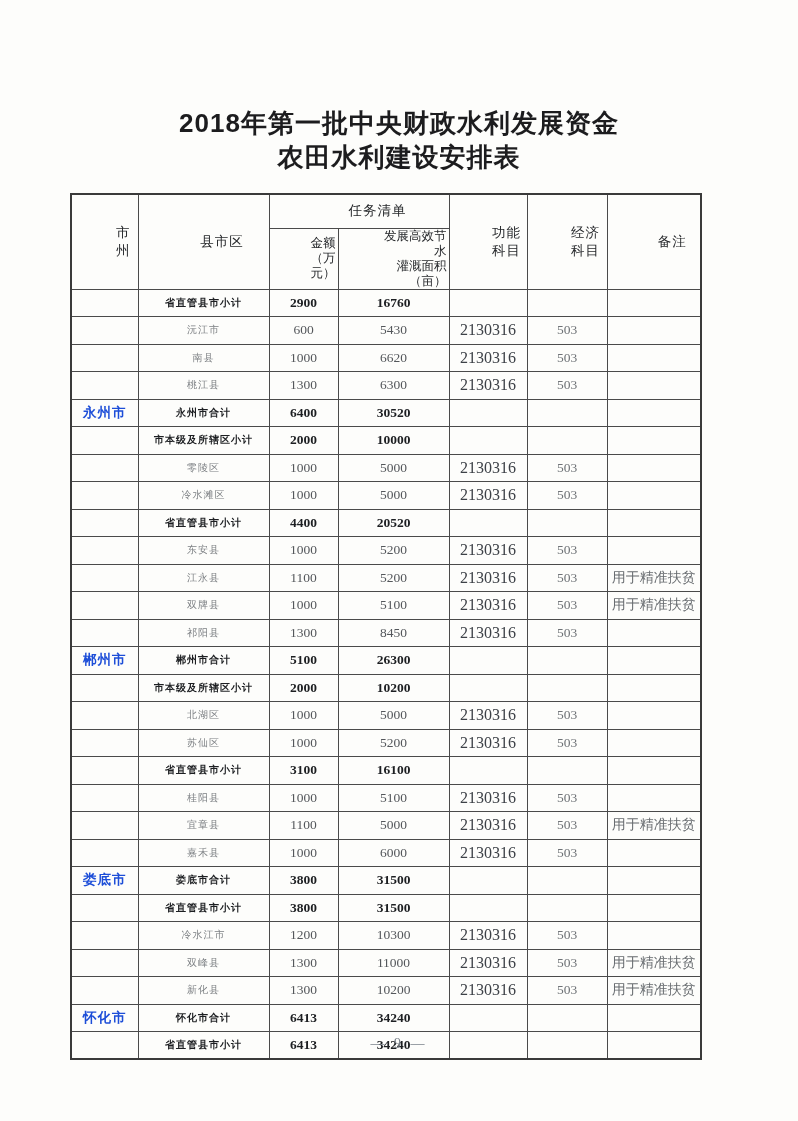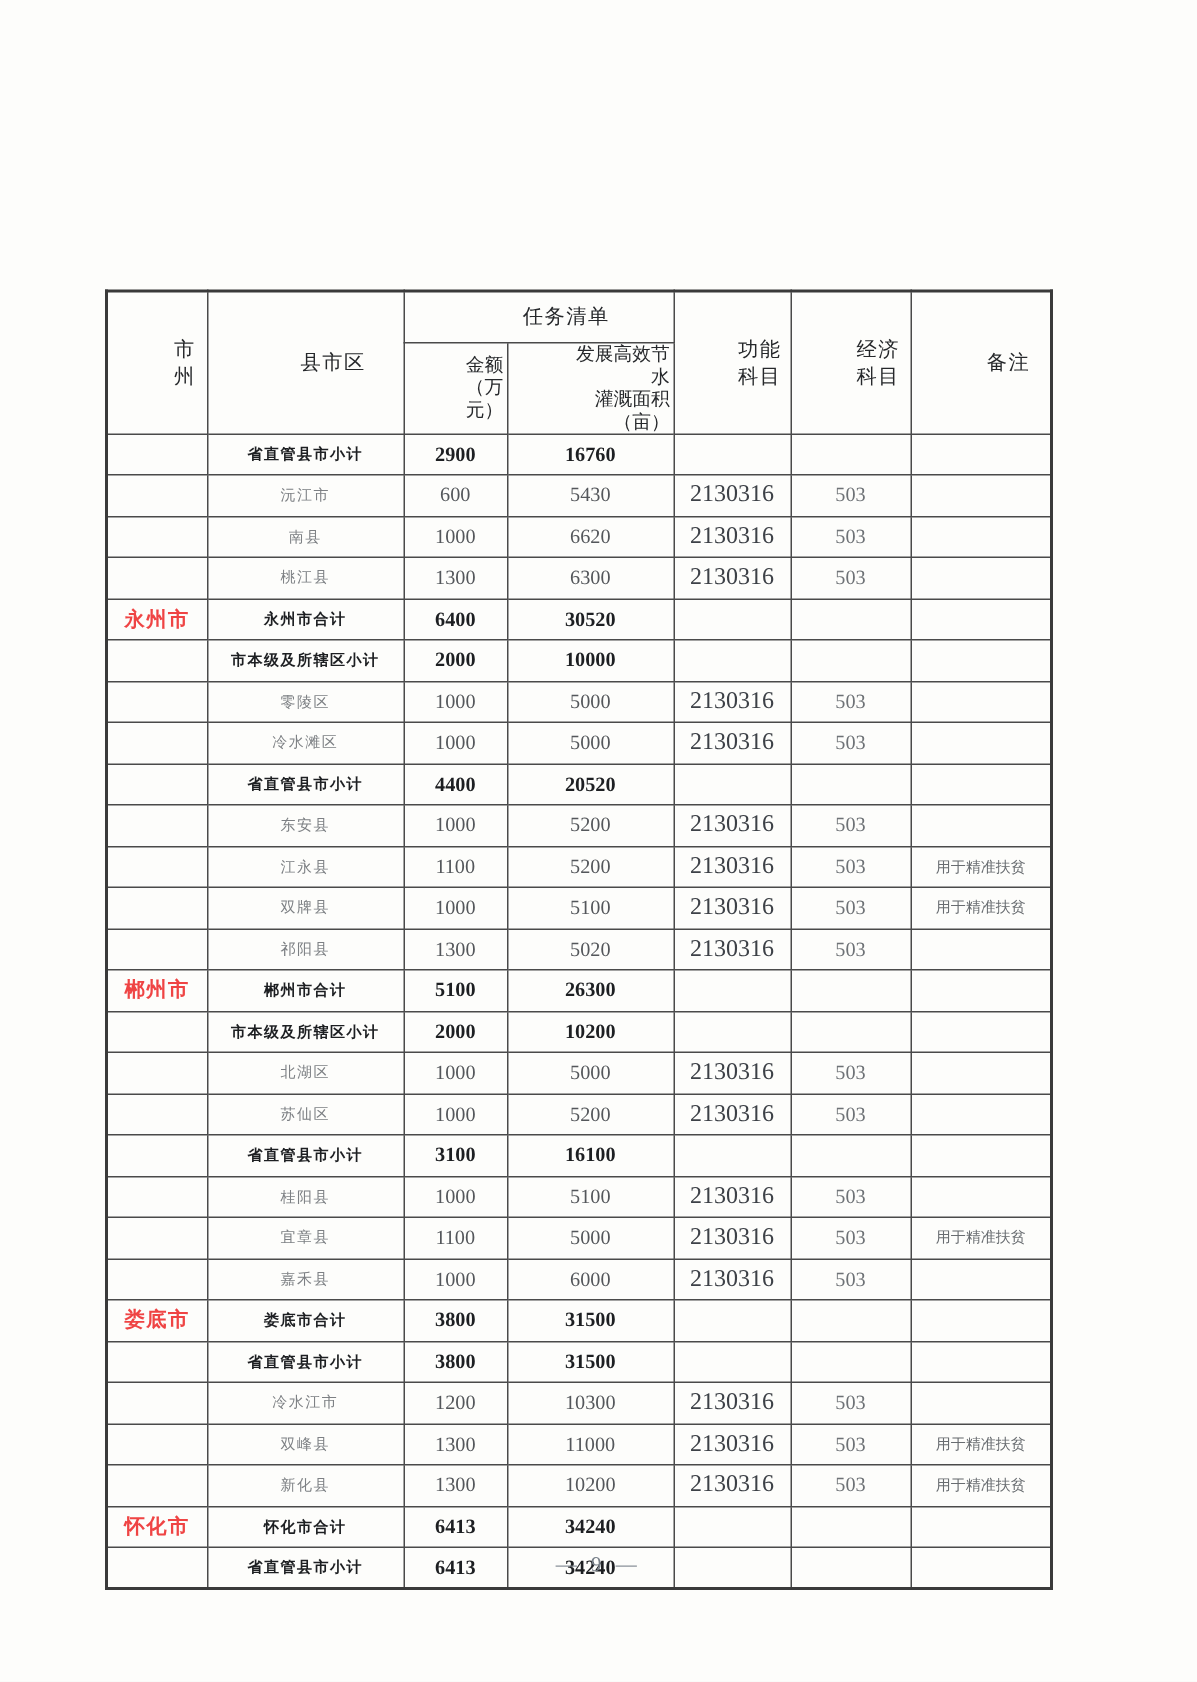--- a/index.html
+++ b/index.html
@@ -44,44 +44,48 @@
   table.sched th{
     font-weight:400;
     font-size:13.5px;
     color:#26282b;
     letter-spacing:1px;
     padding-left:39px;
   }
   tr.h2 th{font-size:12.5px;line-height:15px;letter-spacing:0;text-align:right;}
   tr.h2 th span{display:block;}
   tbody tr{height:27.5px;}
-  td.c-city{font-weight:700;font-size:13.5px;color:#ef4444;letter-spacing:1px;margin-top:16px;}
+  td.c-city{font-weight:700;font-size:13.5px;color:#1d4ed8;letter-spacing:1px;margin-top:16px;}
   td.c-county{font-size:10px;color:#7d8084;letter-spacing:1px;}
   td.c-amount, td.c-area{font-size:13.5px;color:#54575b;}
   td.c-func{font-size:16px;color:#3d4147;}
   td.c-econ{font-size:13.5px;color:#6e7276;}
-  td.c-note{font-size:10px;color:#686c70;letter-spacing:0;}
+  td.c-note{font-size:14px;color:#686c70;letter-spacing:0;}
   tr.emph td.c-county, tr.emph td.c-amount, tr.emph td.c-area{
     font-weight:700;color:#1d1f22;
   }
   .page-footer{
     position:absolute;
     left:0; top:1036px;
     width:100%;
     text-align:center;
     font-size:14px;
     letter-spacing:3px;
     color:#79818a;
   }
 </style>
 </head>
 <body>
 
 <div class="page">
 
+  <div class="title-block">
+    <div>2018年第一批中央财政水利发展资金</div>
+    <div>农田水利建设安排表</div>
+  </div>
 
   <table class="sched">
     <colgroup>
       <col style="width:67px">
         <col style="width:131px">
         <col style="width:69px">
       <col style="width:111px">
         <col style="width:78px">
         <col style="width:80px">
       <col style="width:94px">
@@ -212,21 +216,21 @@
           <td class="c-amount">1000</td>
           <td class="c-area">5100</td>
           <td class="c-func">2130316</td>
           <td class="c-econ">503</td>
           <td class="c-note">用于精准扶贫</td>
         </tr>
         <tr>
           <td class="c-city"></td>
           <td class="c-county">祁阳县</td>
           <td class="c-amount">1300</td>
-          <td class="c-area">5020</td>
+          <td class="c-area">8450</td>
           <td class="c-func">2130316</td>
           <td class="c-econ">503</td>
           <td class="c-note"></td>
         </tr>
         <tr class="emph">
           <td class="c-city">郴州市</td>
           <td class="c-county">郴州市合计</td>
           <td class="c-amount">5100</td>
           <td class="c-area">26300</td>
           <td class="c-func"></td>

